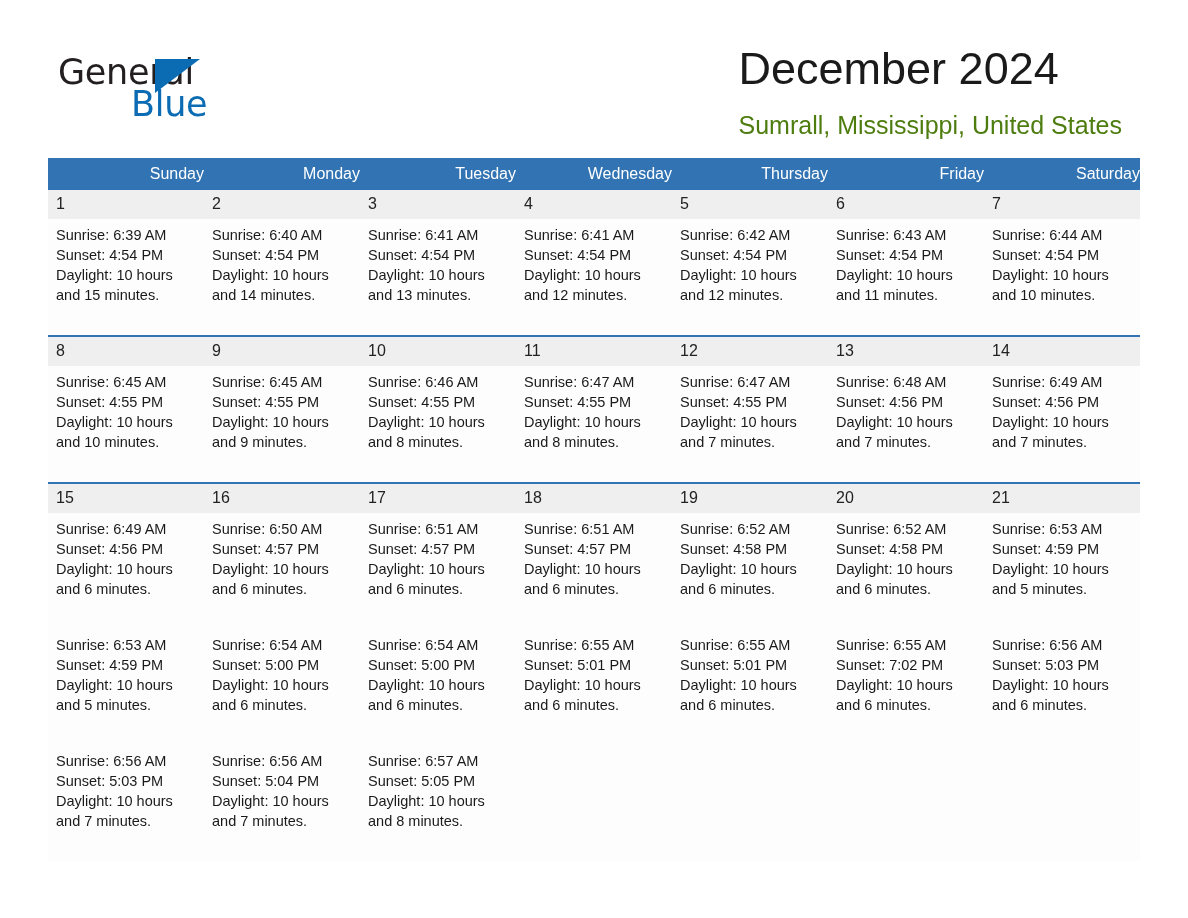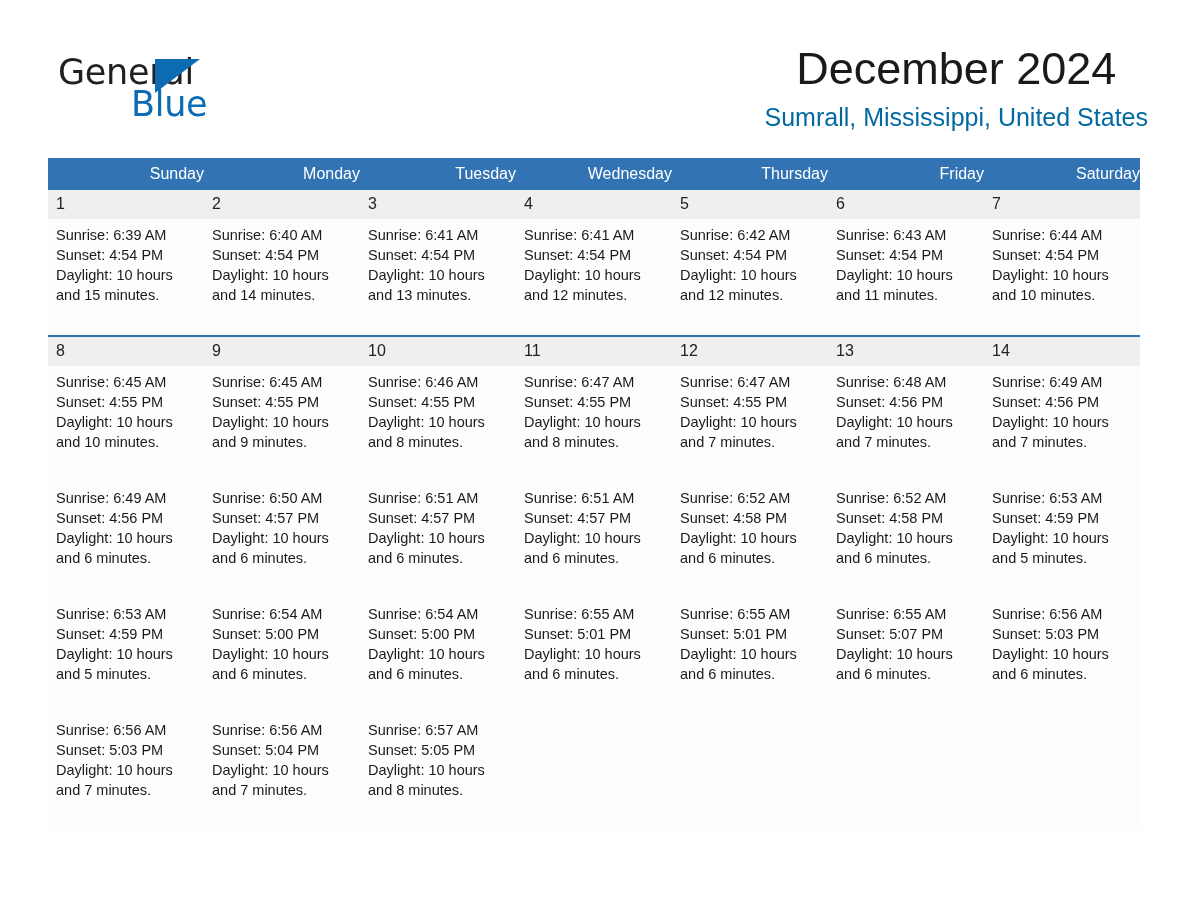--- a/index.html
+++ b/index.html
@@ -64,36 +64,36 @@
     font-size: 35px;
     font-weight: 400;
     letter-spacing: -0.3px;
     color: #0b6cb3;
     font-family: "DejaVu Sans", sans-serif;
     line-height: 40px;
   }
 
   .title-block {
     position: absolute;
-    right: 40px;
+    right: 66px;
     top: 42px;
-    text-align: center;
+    text-align: left;
   }
   .month-title {
     font-size: 45px;
     font-weight: 400;
     color: #1a1a1a;
     line-height: 54px;
     white-space: nowrap;
   }
   .location {
-    margin-top: 6px;
+    margin-top: 14px;
     font-size: 25px;
     font-weight: 400;
-    color: #0369a1;
+    color: #4d7c0f;
     line-height: 30px;
     white-space: nowrap;
   }
 
   
   .calendar {
     position: absolute;
     left: 48px;
     top: 158px;
     width: 1092px;
@@ -281,20 +281,29 @@
         </td>
         <td class="info-cell">
           <div class="line">Sunrise: 6:49 AM</div>
           <div class="line">Sunset: 4:56 PM</div>
           <div class="line">Daylight: 10 hours</div>
           <div class="line">and 7 minutes.</div>
         </td>
       </tr>
 
       <tr class="week-row">
+        <td class="daynum-cell">15</td>
+        <td class="daynum-cell">16</td>
+        <td class="daynum-cell">17</td>
+        <td class="daynum-cell">18</td>
+        <td class="daynum-cell">19</td>
+        <td class="daynum-cell">20</td>
+        <td class="daynum-cell">21</td>
+      </tr>
+      <tr class="week-row">
         <td class="info-cell">
           <div class="line">Sunrise: 6:49 AM</div>
           <div class="line">Sunset: 4:56 PM</div>
           <div class="line">Daylight: 10 hours</div>
           <div class="line">and 6 minutes.</div>
         </td>
         <td class="info-cell">
           <div class="line">Sunrise: 6:50 AM</div>
           <div class="line">Sunset: 4:57 PM</div>
           <div class="line">Daylight: 10 hours</div>
@@ -358,21 +367,21 @@
           <div class="line">and 6 minutes.</div>
         </td>
         <td class="info-cell">
           <div class="line">Sunrise: 6:55 AM</div>
           <div class="line">Sunset: 5:01 PM</div>
           <div class="line">Daylight: 10 hours</div>
           <div class="line">and 6 minutes.</div>
         </td>
         <td class="info-cell">
           <div class="line">Sunrise: 6:55 AM</div>
-          <div class="line">Sunset: 5:07 PM</div>
+          <div class="line">Sunset: 7:02 PM</div>
           <div class="line">Daylight: 10 hours</div>
           <div class="line">and 6 minutes.</div>
         </td>
         <td class="info-cell">
           <div class="line">Sunrise: 6:56 AM</div>
           <div class="line">Sunset: 5:03 PM</div>
           <div class="line">Daylight: 10 hours</div>
           <div class="line">and 6 minutes.</div>
         </td>
       </tr>

